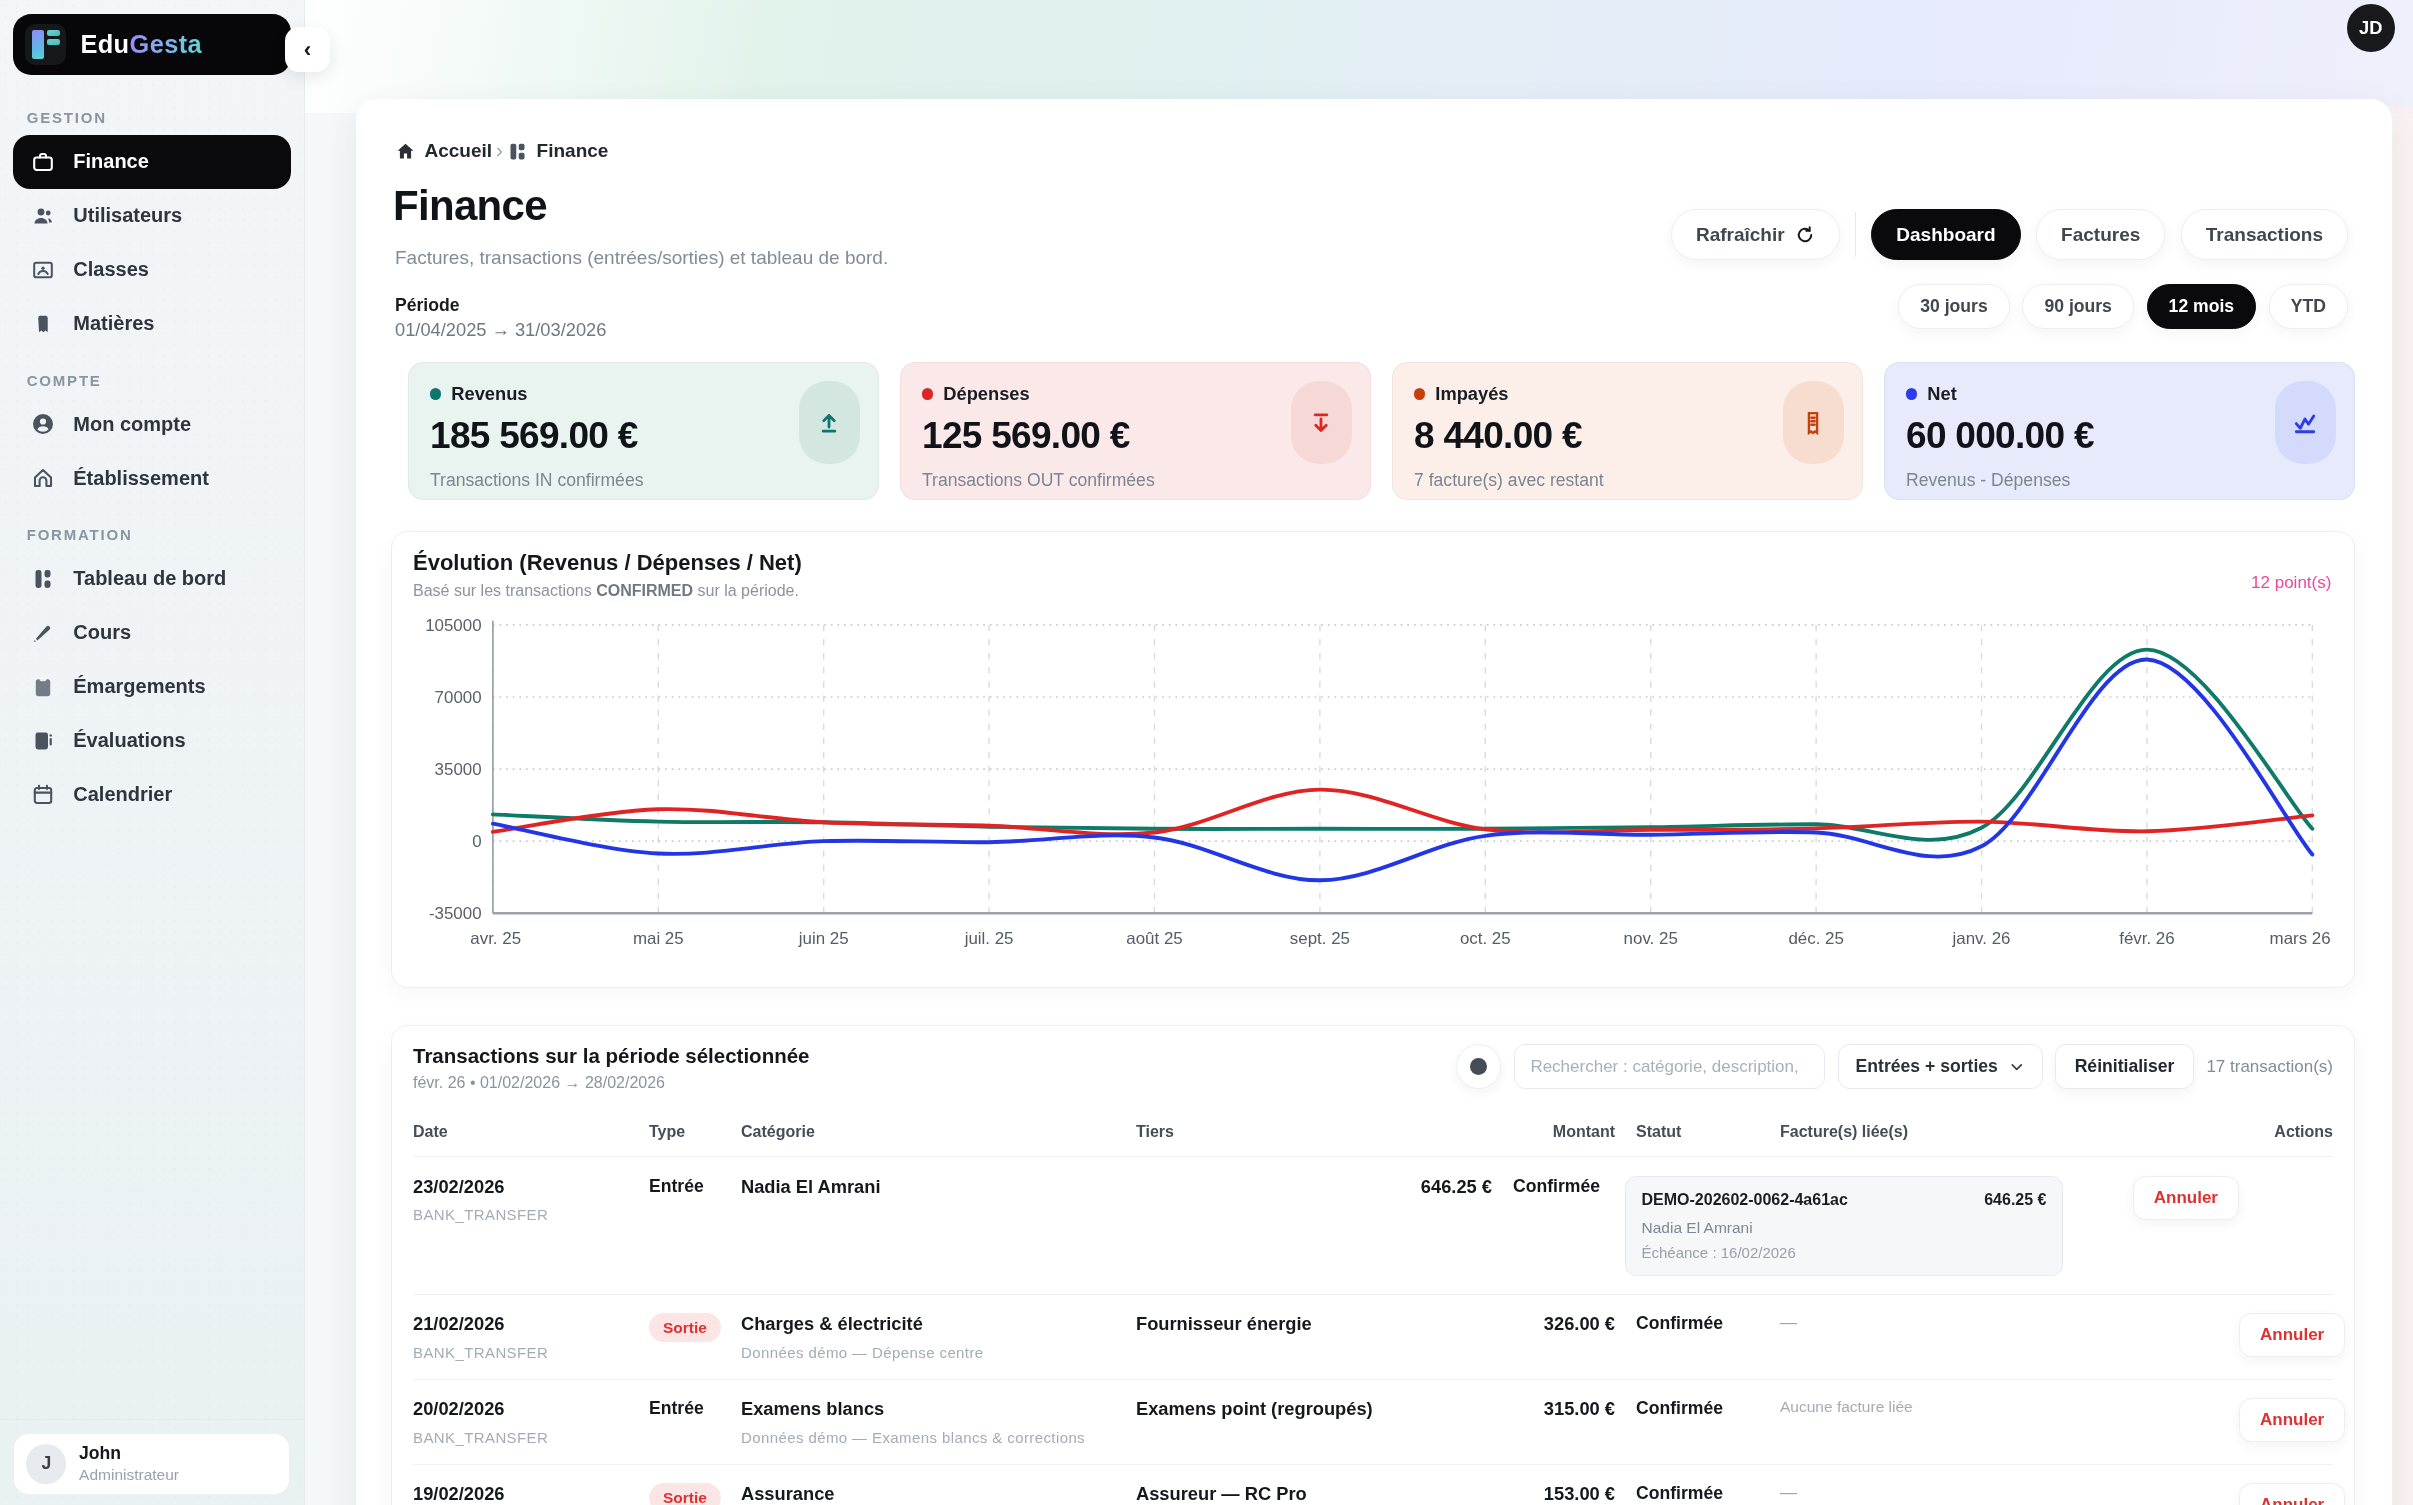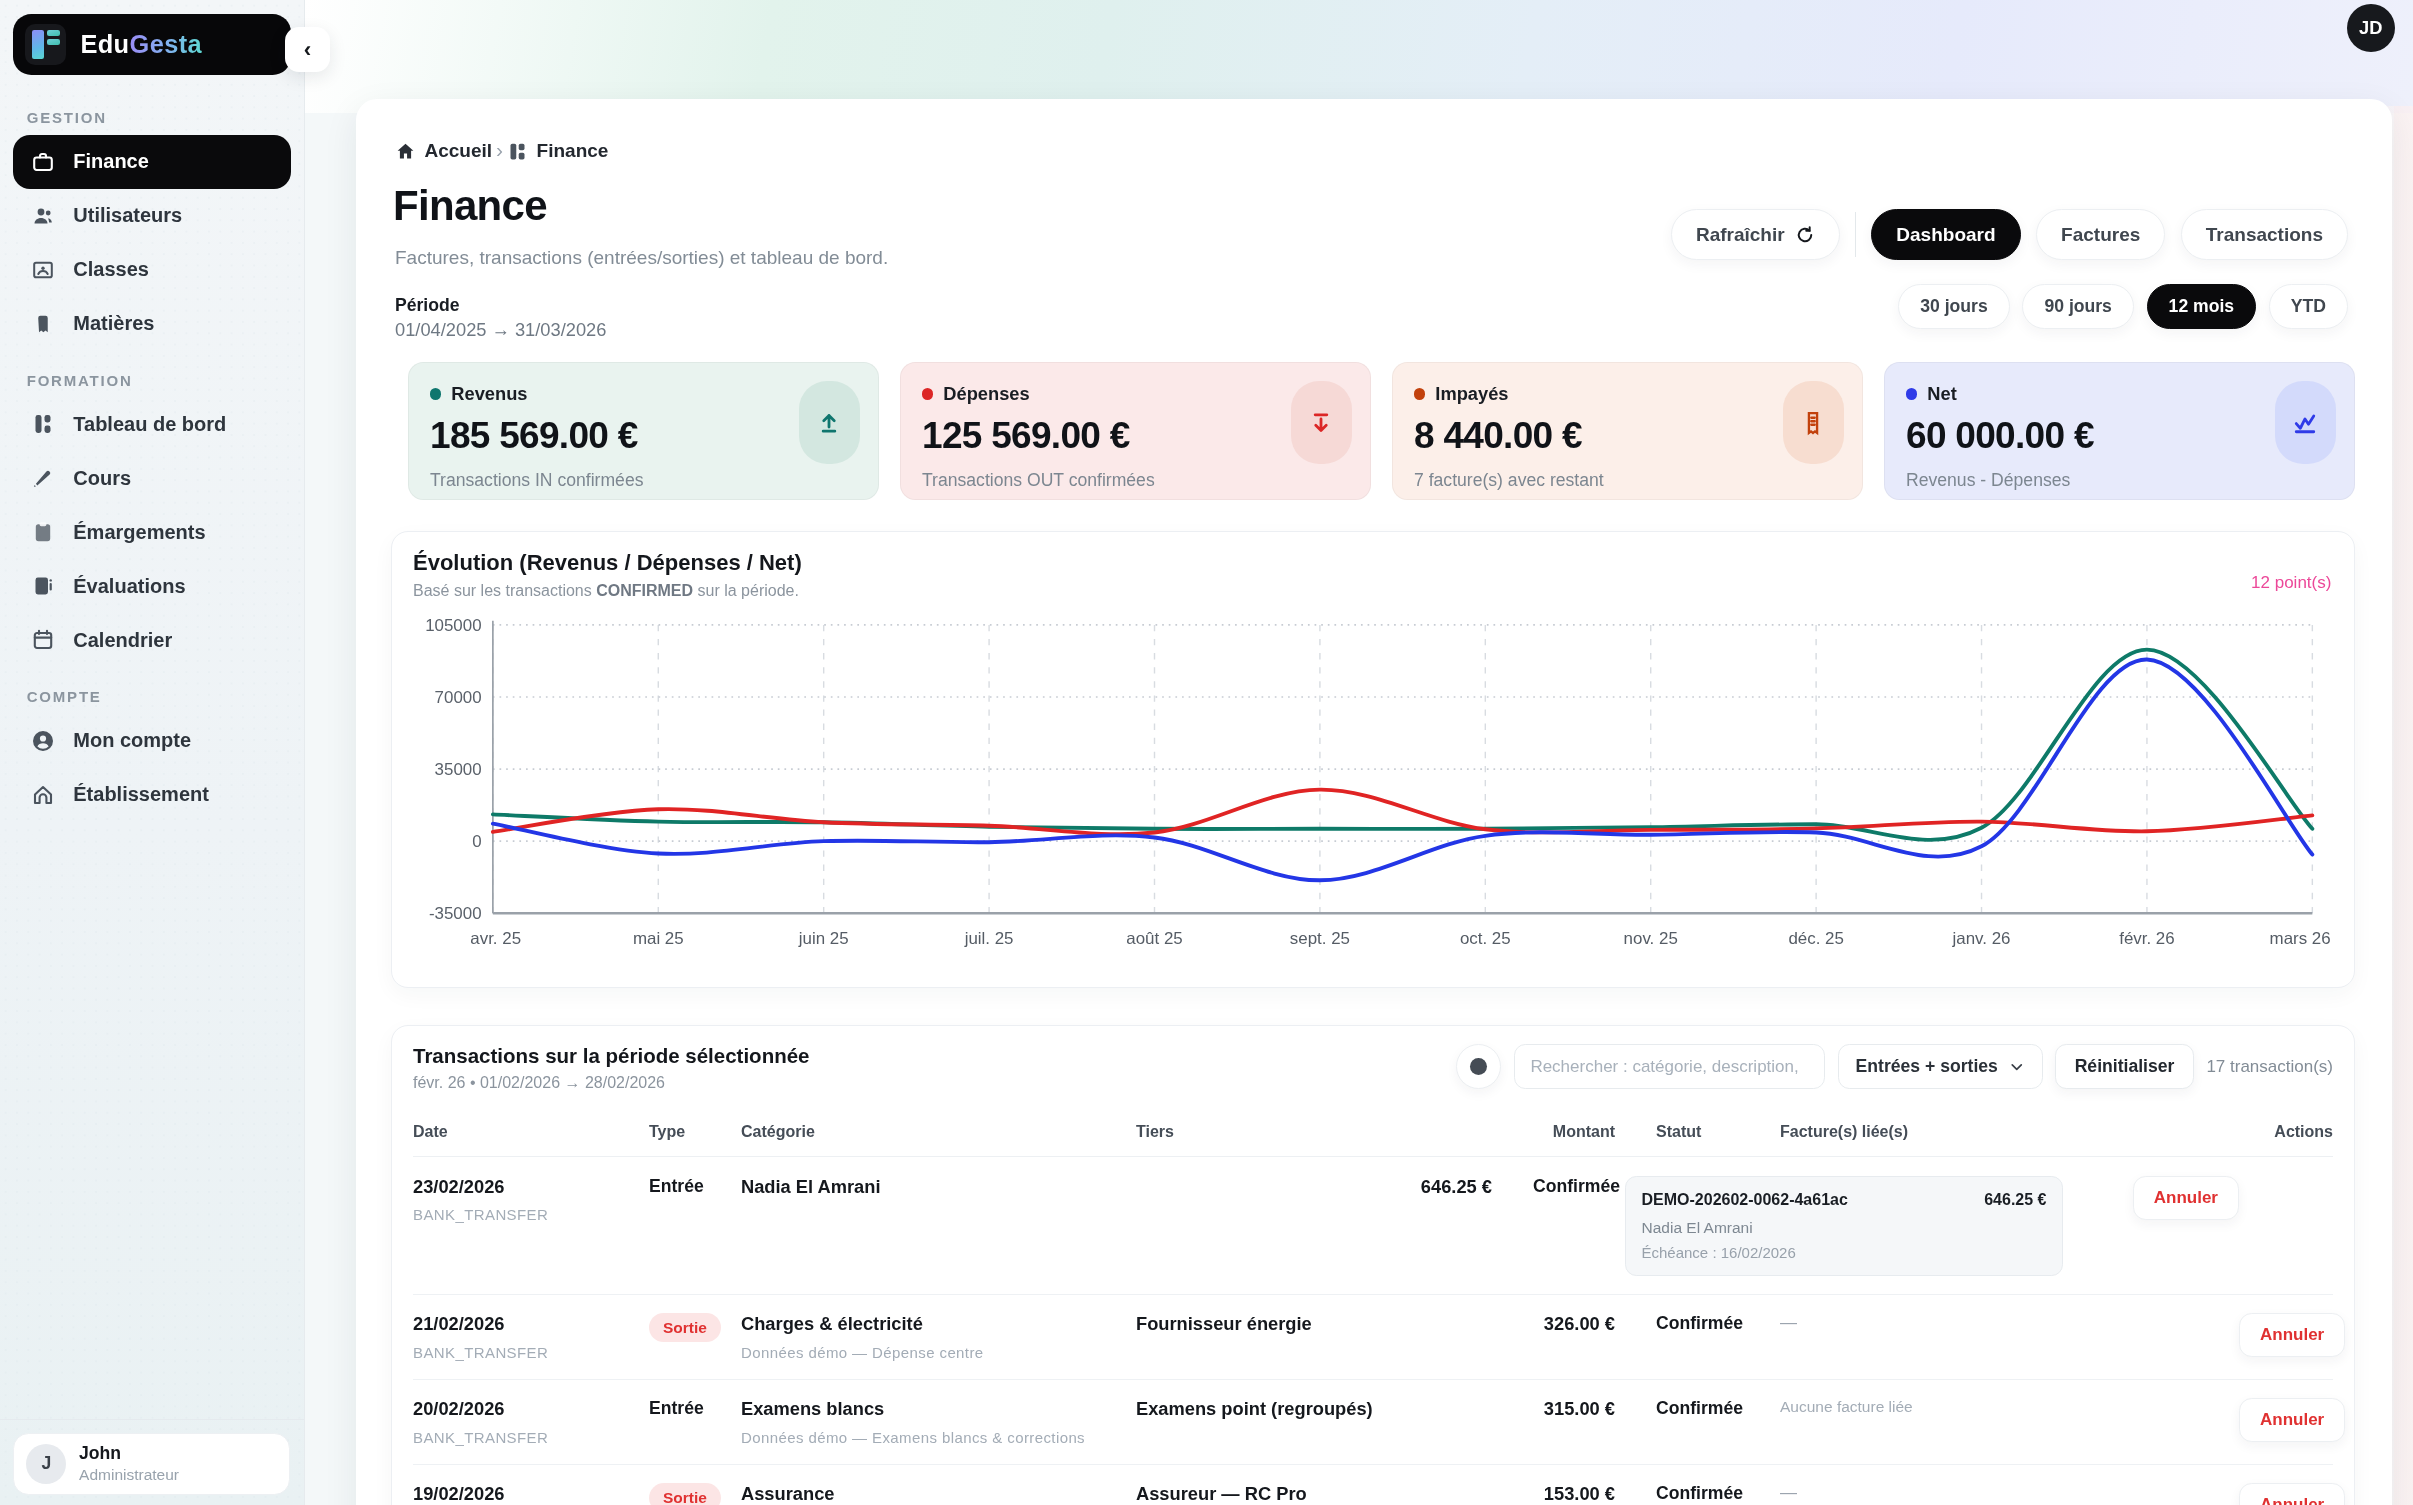--- a/index.html
+++ b/index.html
@@ -152,21 +152,21 @@
   .reset-pill{ height:45px; border:0.7px solid #e7ebee; border-radius:11.3px; background:#fff;
     box-shadow:0 4.2px 11.3px rgba(30,40,50,.05);
     display:flex; align-items:center; padding:0 18.3px; font-size:17.6px; font-weight:700; color:#23282f; cursor:pointer; }
   .tx-count{ font-size:17px; color:#828c96; white-space:nowrap; }
 
   .tx-table{ margin-top:21px; }
   .tx-grid{ display:grid; grid-template-columns:236px 92px 395px 356px 123px 155px 469px 1fr; align-items:start; }
   .tx-header{ padding:10px 0 15.5px 0; border-bottom:0.7px solid #edf0f3; }
   .tx-header .th{ font-size:16px; font-weight:700; color:#454d57; }
   .th.montant, .td.montant{ text-align:right; }
-  .th.statut, .td.statut{ padding-left:41px; }
+  .th.statut, .td.statut{ padding-left:21px; }
   .th.facture, .td.facture{ padding-left:10px; }
   .th.actions, .td.actions{ text-align:right; }
   .tx-row{ padding:18.3px 0; border-bottom:0.7px solid #eef1f4; }
   .td .main{ font-size:18.3px; font-weight:700; color:#15181d; }
   .td .sub{ font-size:15px; color:#a3acb6; letter-spacing:0.4px; margin-top:8.5px; }
   .type-in{ font-size:17.6px; font-weight:700; color:#15181d; }
   .type-out{ display:inline-block; font-size:15.5px; font-weight:700; color:#e03131;
     background:#fce5e5; border-radius:705px; padding:5.6px 14px; }
   .status-txt{ font-size:17.6px; font-weight:700; color:#15181d; }
   .inv-dash{ font-size:17px; color:#9aa3ad; }
@@ -235,20 +235,39 @@
           <div class="nav-item">
             <span class="nico">
               <svg viewBox="0 0 24 24" fill="currentColor">
                 <path d="M6.2 4.6A2.6 2.6 0 0 1 8.8 2h6.4a2.6 2.6 0 0 1 2.6 2.6V22l-2.7-2-2.6 2-2.6-2-2.7 2z" transform="scale(0.82) translate(2.6,2.6)"></path>
               </svg>
             </span>
             <span class="nlabel">Matières</span>
           </div>
         </div>
         <div class="nav-section">
+          <div class="nav-label">COMPTE</div>
+          <div class="nav-item">
+            <span class="nico">
+              <svg viewBox="0 0 24 24" fill="currentColor">
+                <path d="M12 2a10 10 0 1 0 0 20 10 10 0 0 0 0-20zm0 4.4a3.1 3.1 0 1 1 0 6.2 3.1 3.1 0 0 1 0-6.2zm0 13.4a8 8 0 0 1-5.6-2.3c.9-2 3-3.2 5.6-3.2s4.7 1.2 5.6 3.2A8 8 0 0 1 12 19.8z"></path>
+              </svg>
+            </span>
+            <span class="nlabel">Mon compte</span>
+          </div>
+          <div class="nav-item">
+            <span class="nico">
+              <svg viewBox="0 0 24 24" fill="none" stroke="currentColor" stroke-width="2.1" stroke-linecap="round" stroke-linejoin="round">
+                <path d="M4 20v-8.5L12 4l8 7.5V20h-4.6v-5.4a3.4 3.4 0 0 0-6.8 0V20z"></path>
+              </svg>
+            </span>
+            <span class="nlabel">Établissement</span>
+          </div>
+        </div>
+        <div class="nav-section">
           <div class="nav-label">FORMATION</div>
           <div class="nav-item">
             <span class="nico">
               <svg viewBox="0 0 24 24" fill="currentColor">
                 <rect x="4.5" y="3" width="6" height="18" rx="2.4"></rect>
                 <rect x="13.5" y="3" width="6" height="7.4" rx="2.4"></rect>
                 <rect x="13.5" y="13.6" width="6" height="7.4" rx="2.4"></rect>
               </svg>
             </span>
             <span class="nlabel">Tableau de bord</span>
@@ -281,39 +300,20 @@
             <span class="nlabel">Évaluations</span>
           </div>
           <div class="nav-item">
             <span class="nico">
               <svg viewBox="0 0 24 24" fill="none" stroke="currentColor" stroke-width="2.1" stroke-linecap="round">
                 <rect x="3.8" y="5" width="16.4" height="15" rx="2.2"></rect>
                 <path d="M8 2.8V6M16 2.8V6M3.8 9.6h16.4"></path>
               </svg>
             </span>
             <span class="nlabel">Calendrier</span>
-          </div>
-        </div>
-        <div class="nav-section">
-          <div class="nav-label">COMPTE</div>
-          <div class="nav-item">
-            <span class="nico">
-              <svg viewBox="0 0 24 24" fill="currentColor">
-                <path d="M12 2a10 10 0 1 0 0 20 10 10 0 0 0 0-20zm0 4.4a3.1 3.1 0 1 1 0 6.2 3.1 3.1 0 0 1 0-6.2zm0 13.4a8 8 0 0 1-5.6-2.3c.9-2 3-3.2 5.6-3.2s4.7 1.2 5.6 3.2A8 8 0 0 1 12 19.8z"></path>
-              </svg>
-            </span>
-            <span class="nlabel">Mon compte</span>
-          </div>
-          <div class="nav-item">
-            <span class="nico">
-              <svg viewBox="0 0 24 24" fill="none" stroke="currentColor" stroke-width="2.1" stroke-linecap="round" stroke-linejoin="round">
-                <path d="M4 20v-8.5L12 4l8 7.5V20h-4.6v-5.4a3.4 3.4 0 0 0-6.8 0V20z"></path>
-              </svg>
-            </span>
-            <span class="nlabel">Établissement</span>
           </div>
         </div>
       </nav>
     <div class="sidebar-divider"></div>
     <div class="user-card">
       <div class="user-avatar">J</div>
       <div>
         <div class="user-name">John</div>
         <div class="user-role">Administrateur</div>
       </div>

